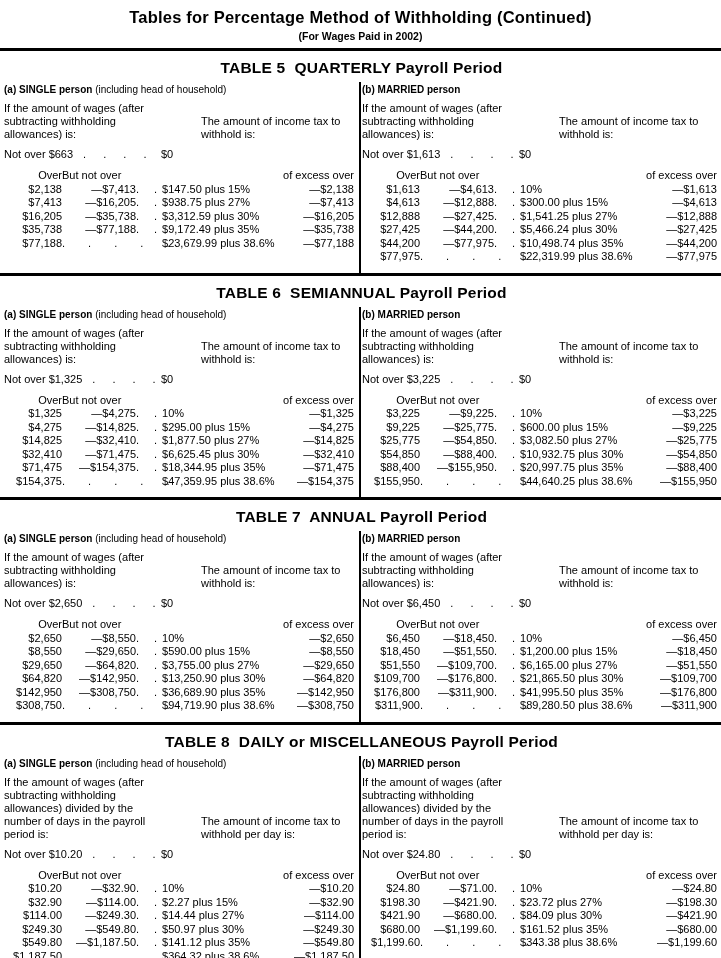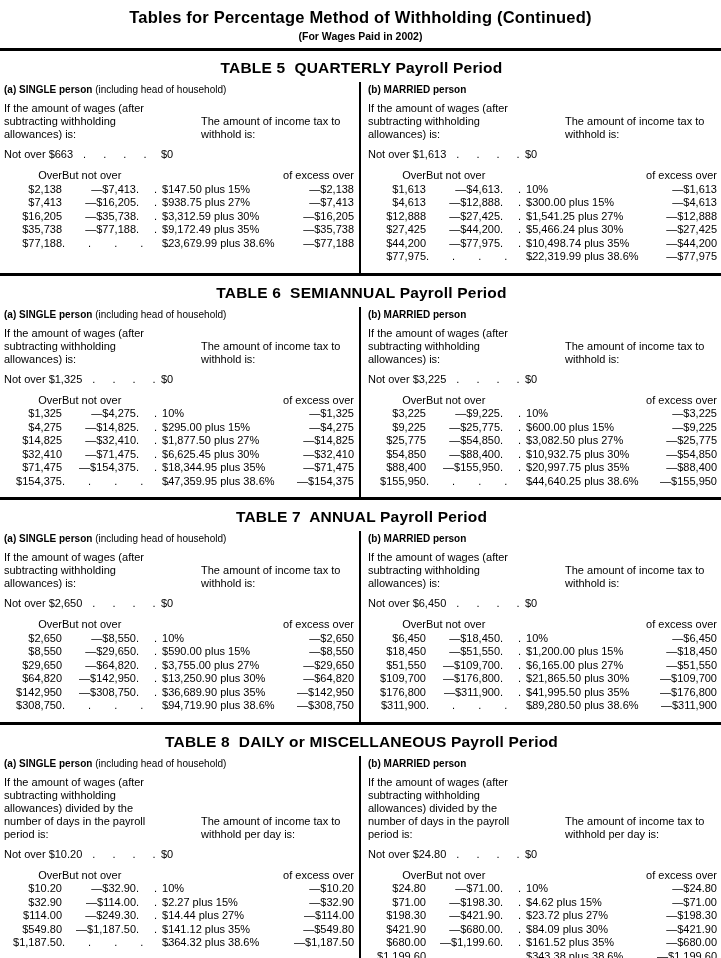--- a/index.html
+++ b/index.html
@@ -6,21 +6,21 @@
   body{width:721px;font-family:"Liberation Sans",sans-serif;-webkit-font-smoothing:none;}
   .page{width:721px;}
   .page-title{font-size:16.5px;font-weight:bold;text-align:center;padding-top:8px;letter-spacing:.2px;}
   .page-subtitle{font-size:10.5px;font-weight:bold;text-align:center;margin-top:3px;}
   .rule-thick{height:3px;background:#000;width:721px;}
   .top-rule{margin-top:6px;}
   .table-title{font-size:15.5px;font-weight:bold;text-align:center;white-space:pre;padding:8px 0 5px 2px;letter-spacing:.2px;}
   .table-body{display:flex;align-items:stretch;}
   .half{box-sizing:border-box;}
   .half.left{width:359px;padding:0 5px 0 4px;}
-  .half.right{width:362px;border-left:2px solid #000;padding:0 4px 0 7px;}
+  .half.right{width:362px;border-left:2px solid #000;padding:0 4px 0 1px;}
   .panel-head{font-size:10px;margin-top:2px;}
   .panel-head .ph-bold{font-weight:bold;}
   .cond-row{display:flex;align-items:flex-end;margin-top:7px;font-size:11px;line-height:13px;}
   .cond-left{width:150px;margin-right:7px;}
   .cond-right{flex:1;margin-left:40px;}
   .notover{position:relative;margin-top:7px;font-size:11px;height:14px;}
   .no-dots{letter-spacing:7px;padding-left:10px;}
   .no-amt{position:absolute;left:157px;top:0;}
   table.brackets{width:100%;border-collapse:collapse;table-layout:fixed;margin-top:7px;font-size:11px;}
   table.brackets col.co1{width:58px;}
@@ -552,20 +552,27 @@
                     <td class="c-excess">—$32.90</td>
                   </tr>
                   <tr>
                     <td class="c-over">$114.00</td>
                     <td class="c-bno">—$249.30</td>
                     <td class="c-dots">. .</td>
                     <td class="c-tax">$14.44 plus 27%</td>
                     <td class="c-excess">—$114.00</td>
                   </tr>
                   <tr>
+                    <td class="c-over">$249.30</td>
+                    <td class="c-bno">—$549.80</td>
+                    <td class="c-dots">. .</td>
+                    <td class="c-tax">$50.97 plus 30%</td>
+                    <td class="c-excess">—$249.30</td>
+                  </tr>
+                  <tr>
                     <td class="c-over">$549.80</td>
                     <td class="c-bno">—$1,187.50</td>
                     <td class="c-dots">. .</td>
                     <td class="c-tax">$141.12 plus 35%</td>
                     <td class="c-excess">—$549.80</td>
                   </tr>
                   <tr>
                     <td class="c-over">$1,187.50</td>
                     <td class="c-longdots" colspan="2">. . . . . .</td>
                     <td class="c-tax">$364.32 plus 38.6%</td>
@@ -605,27 +612,20 @@
           <th class="h-excess" colspan="2">of excess over</th>
         </tr>
       <tr>
                     <td class="c-over">$24.80</td>
                     <td class="c-bno">—$71.00</td>
                     <td class="c-dots">. .</td>
                     <td class="c-tax">10%</td>
                     <td class="c-excess">—$24.80</td>
                   </tr>
                   <tr>
-                    <td class="c-over">$71.00</td>
-                    <td class="c-bno">—$198.30</td>
-                    <td class="c-dots">. .</td>
-                    <td class="c-tax">$4.62 plus 15%</td>
-                    <td class="c-excess">—$71.00</td>
-                  </tr>
-                  <tr>
                     <td class="c-over">$198.30</td>
                     <td class="c-bno">—$421.90</td>
                     <td class="c-dots">. .</td>
                     <td class="c-tax">$23.72 plus 27%</td>
                     <td class="c-excess">—$198.30</td>
                   </tr>
                   <tr>
                     <td class="c-over">$421.90</td>
                     <td class="c-bno">—$680.00</td>
                     <td class="c-dots">. .</td>

